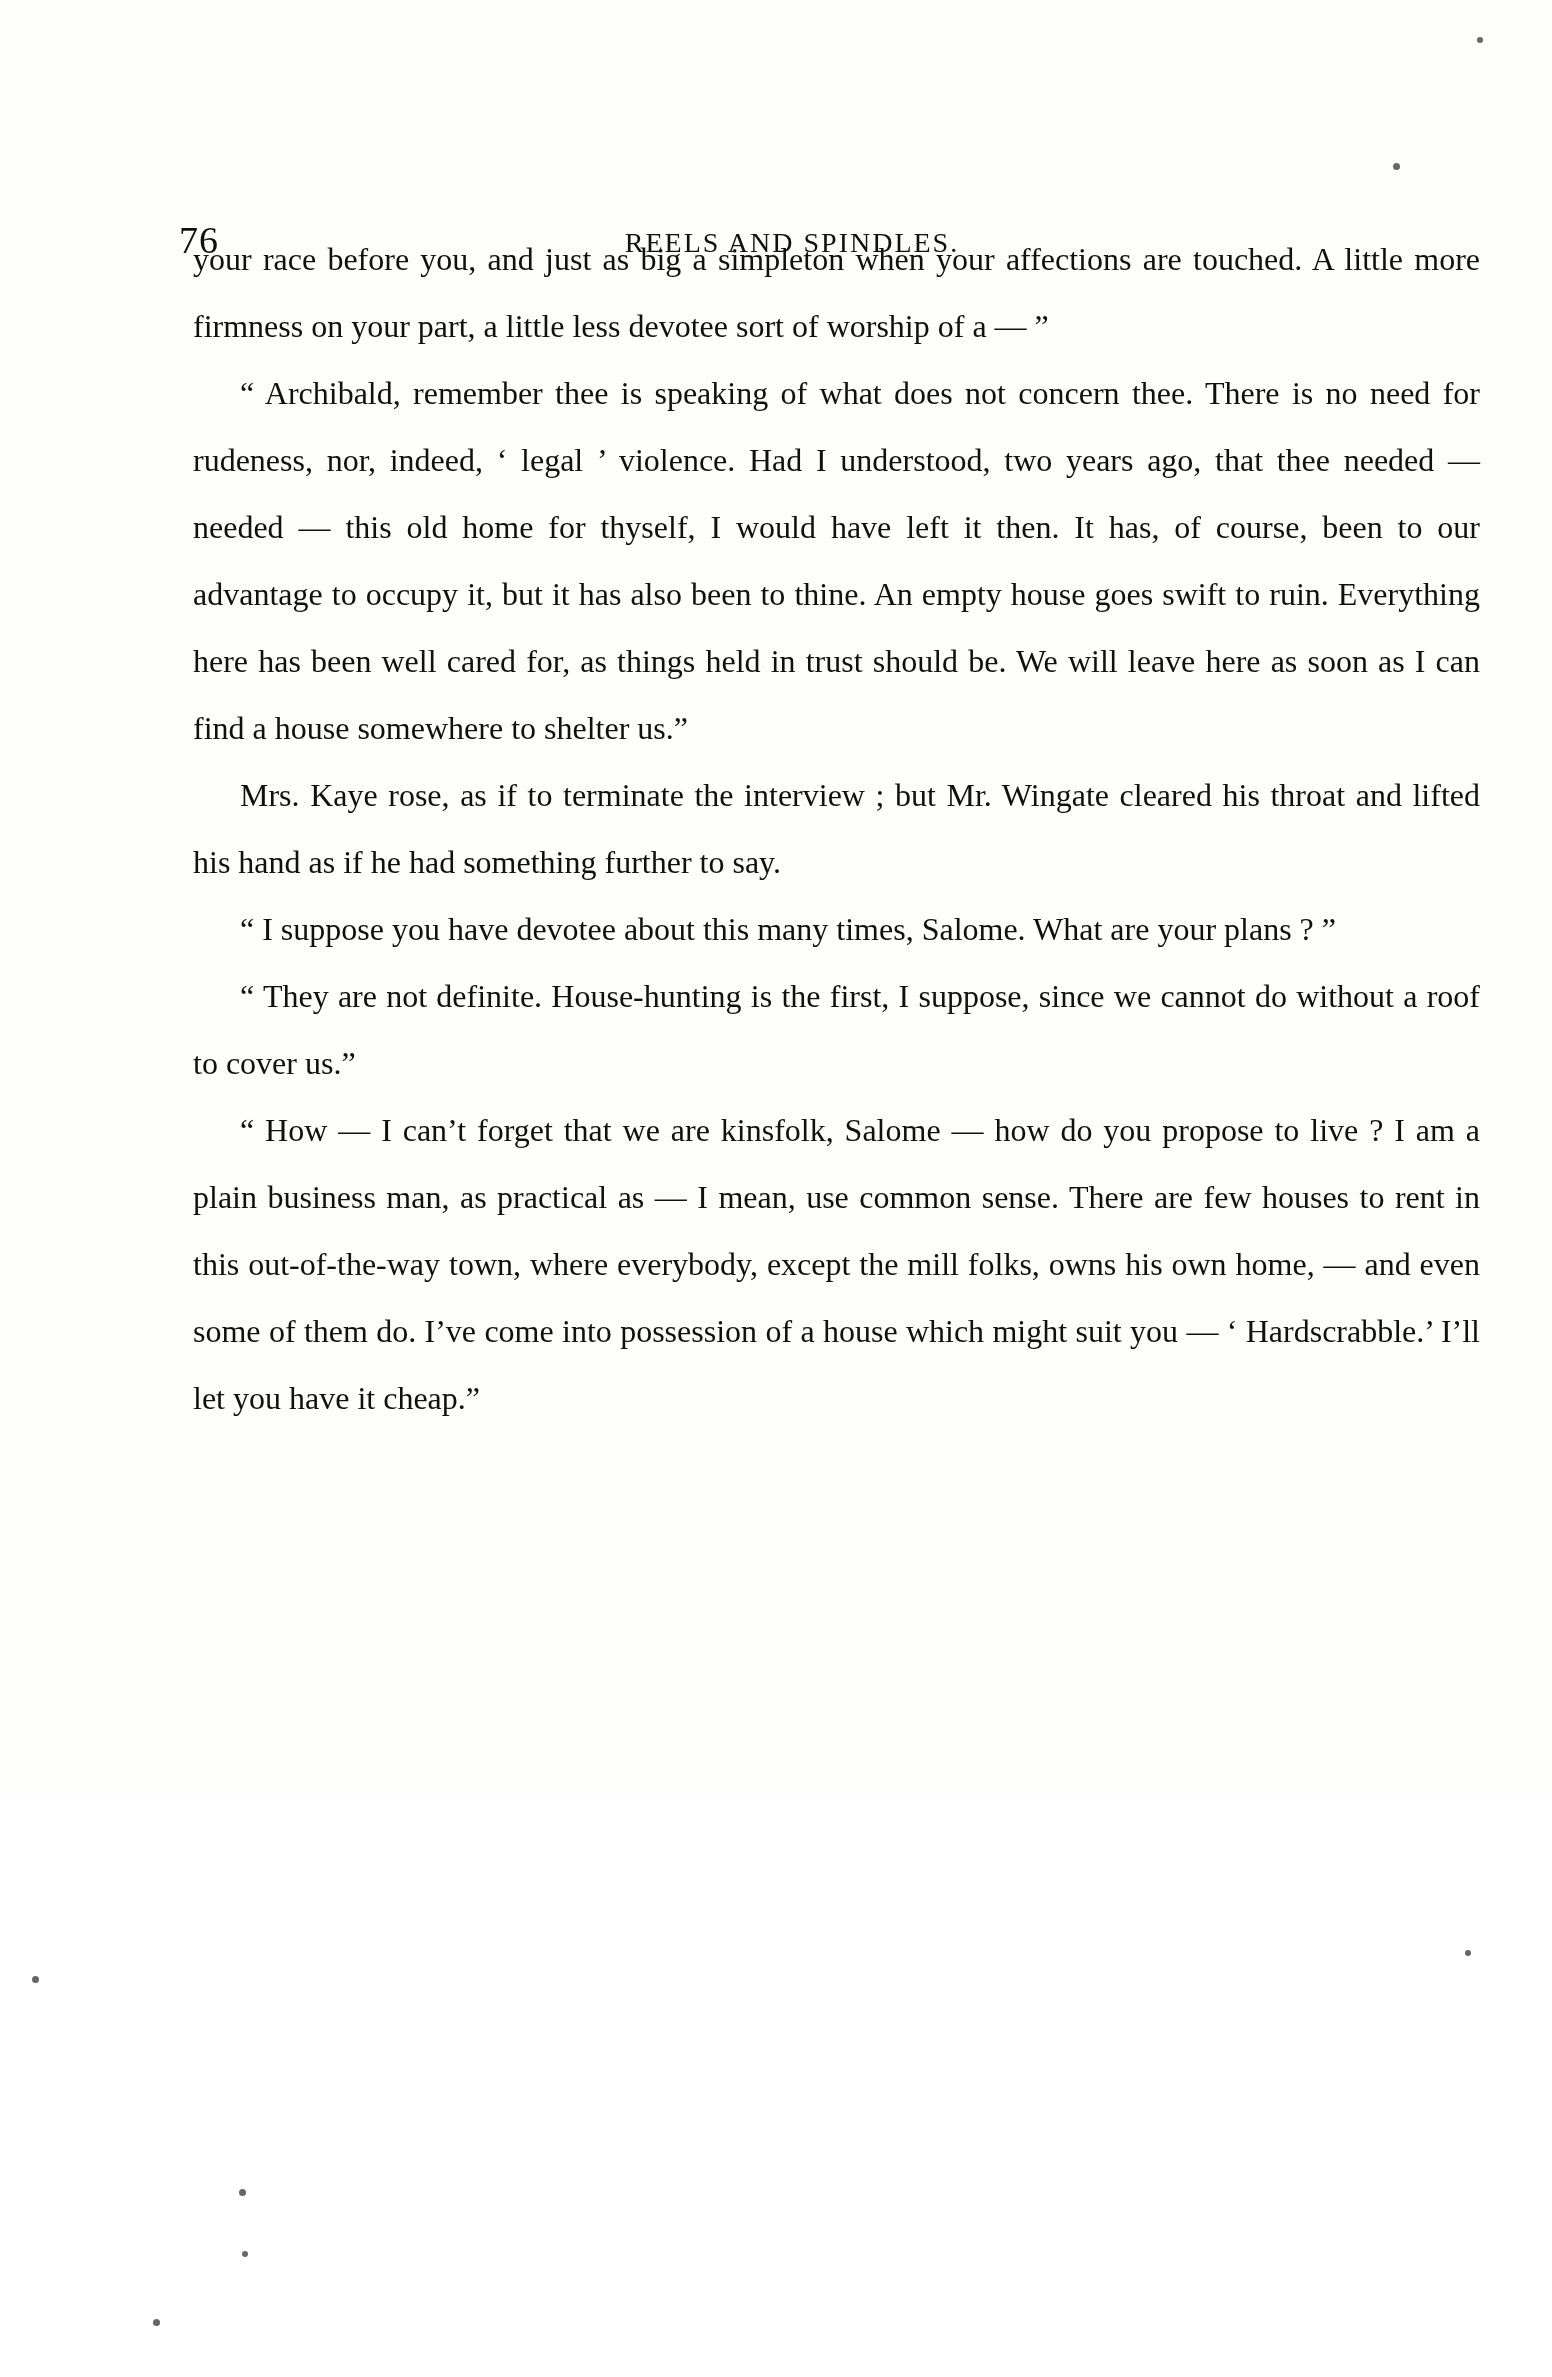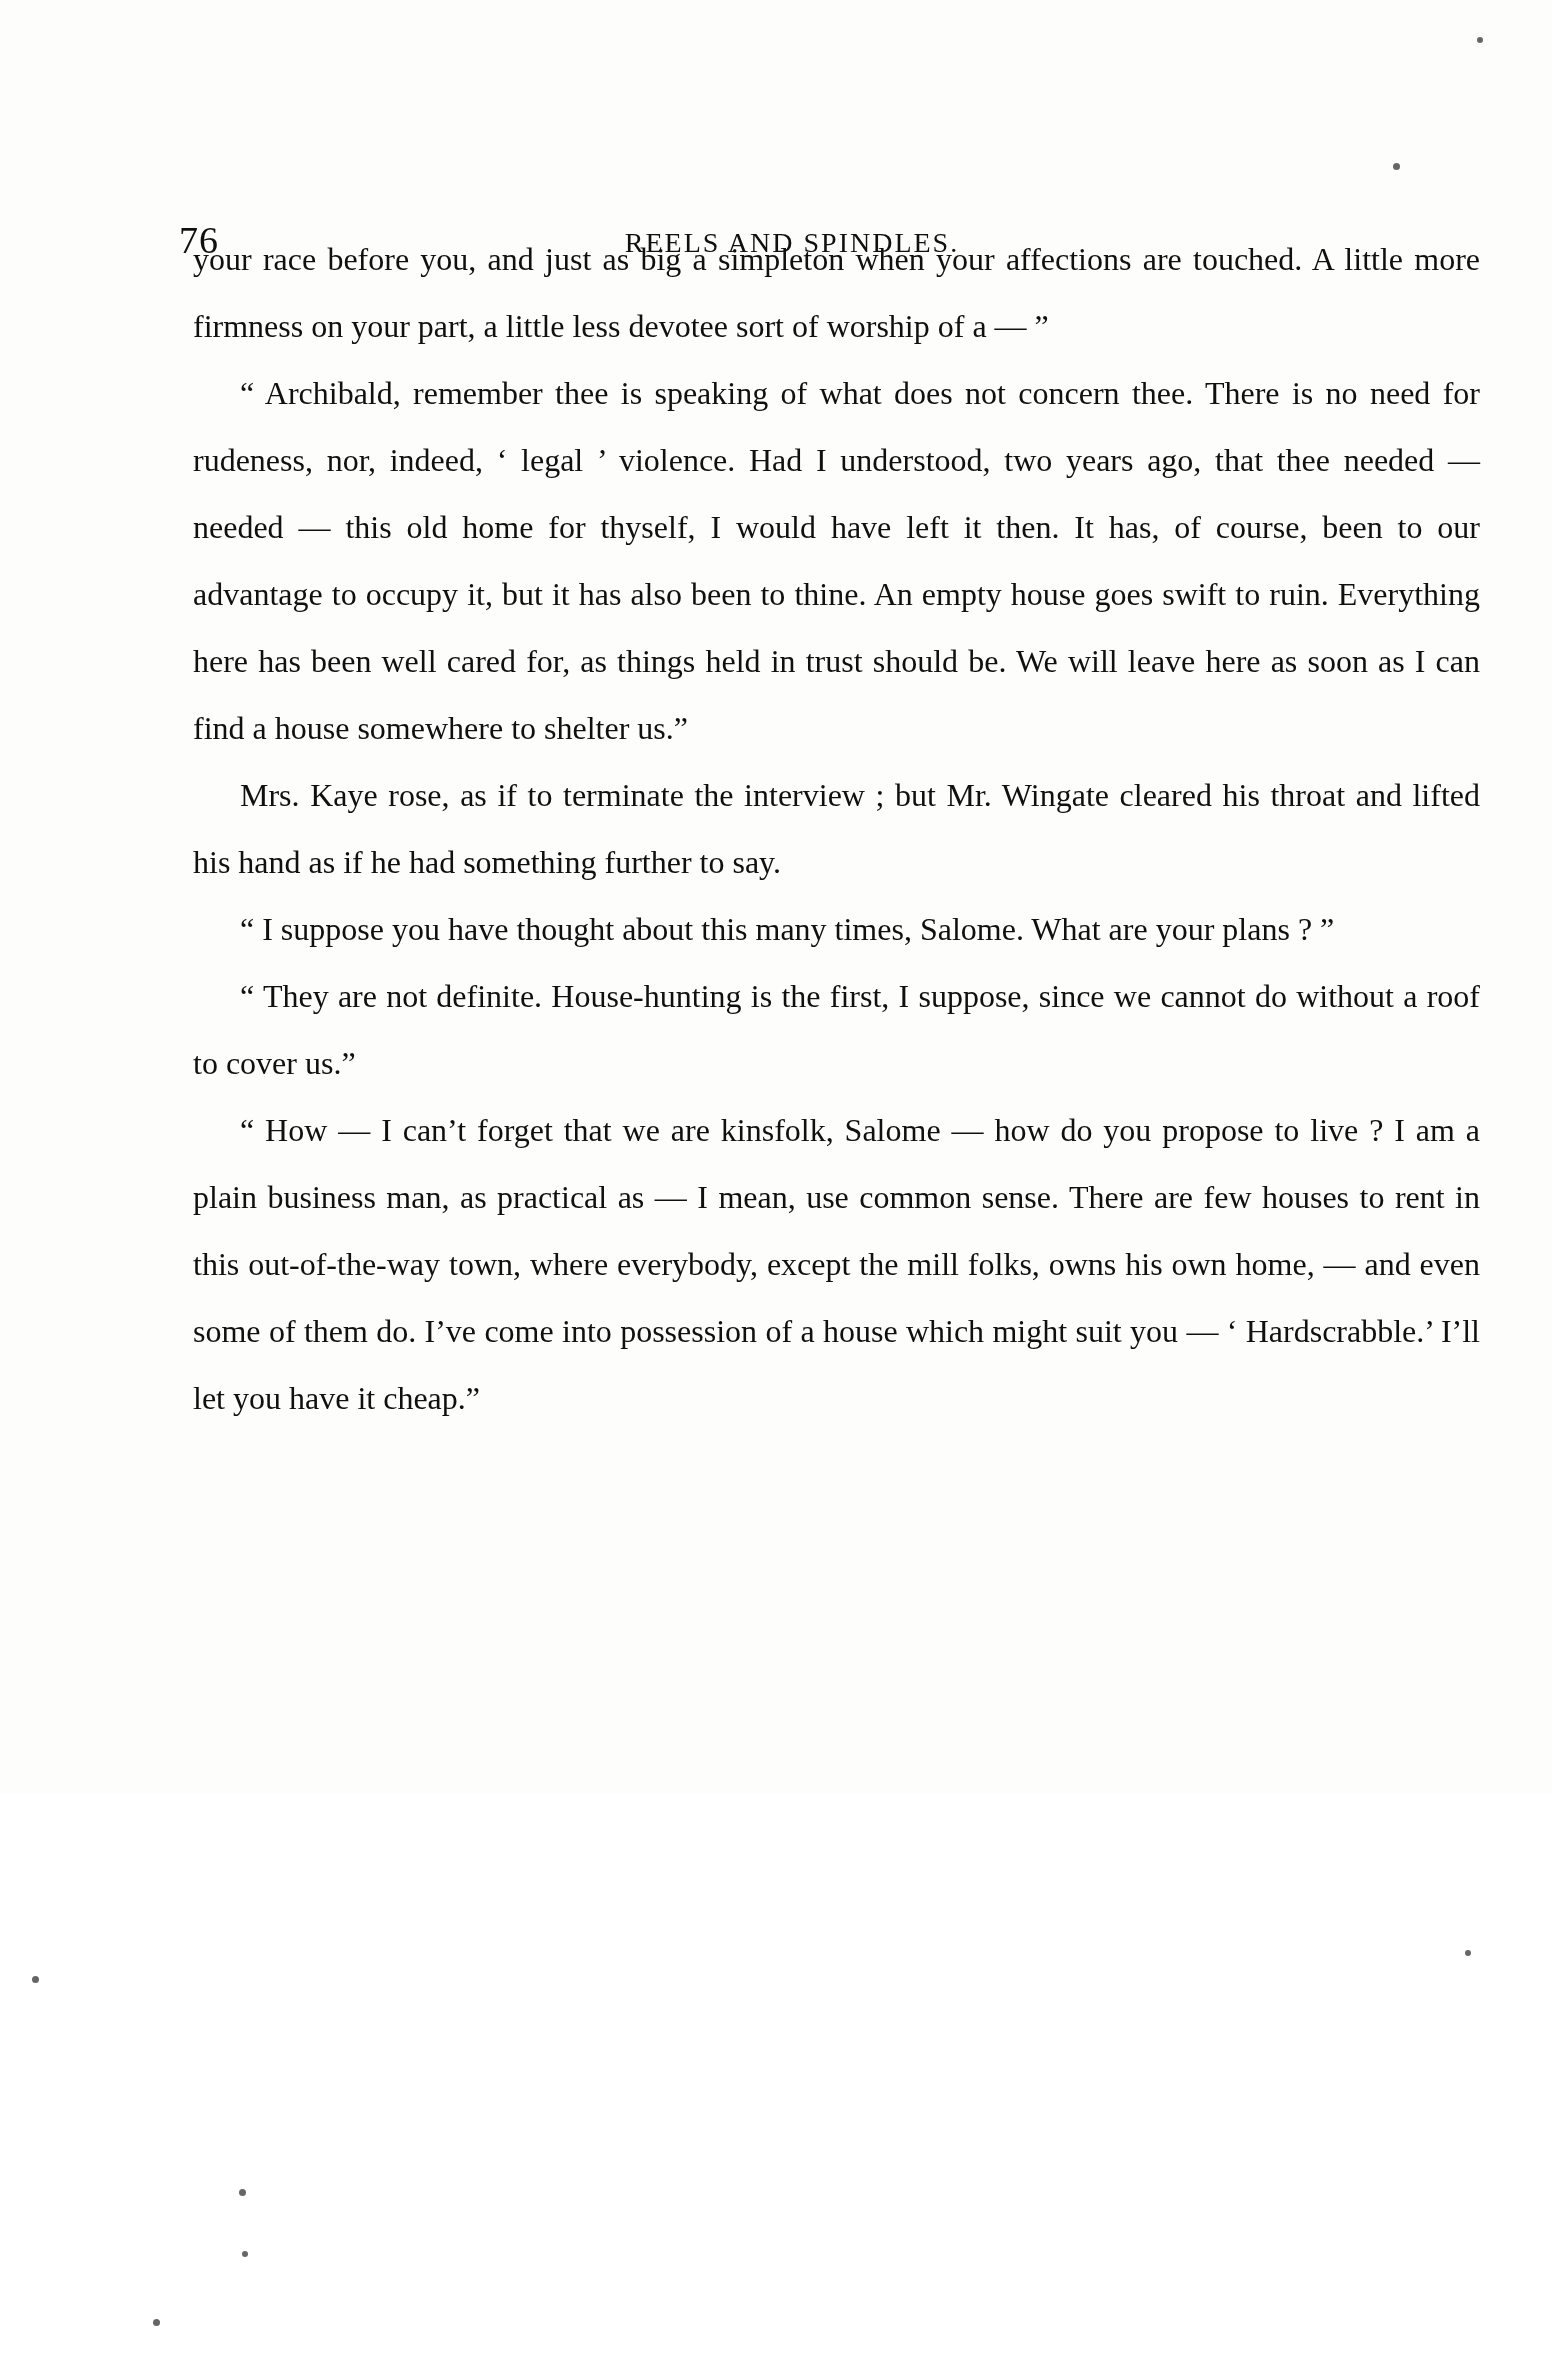--- a/index.html
+++ b/index.html
@@ -89,19 +89,19 @@
 
   <div class="header">
     <div class="folio">76</div>
     <div class="running-head">REELS AND SPINDLES.</div>
   </div>
 
   <div class="textblock">
     <p class="para">your race before you, and just as big a simpleton when your affections are touched.  A little more firmness on your part, a little less devotee sort of worship of a — ”</p>
     <p class="para indent">“ Archibald, remember thee is speaking of what does not concern thee.  There is no need for rudeness, nor, indeed, ‘ legal ’ violence.  Had I understood, two years ago, that thee needed — needed — this old home for thyself, I would have left it then.  It has, of course, been to our advantage to occupy it, but it has also been to thine. An empty house goes swift to ruin.  Everything here has been well cared for, as things held in trust should be.  We will leave here as soon as I can find a house somewhere to shelter us.”</p>
     <p class="para indent">Mrs. Kaye rose, as if to terminate the interview ; but Mr. Wingate cleared his throat and lifted his hand as if he had something further to say.</p>
-    <p class="para indent">“ I suppose you have thought about this many times, Salome.   What are your plans ? ”</p>
+    <p class="para indent">“ I suppose you have devotee about this many times, Salome.   What are your plans ? ”</p>
     <p class="para indent">“ They are not definite.   House-hunting is the first, I suppose, since we cannot do without a roof to cover us.”</p>
     <p class="para indent">“ How — I can’t forget that we are kinsfolk, Salome — how do you propose to live ?  I am a plain business man, as practical as — I mean, use common sense. There are few houses to rent in this out-of-the-way town, where everybody, except the mill folks, owns his own home, — and even some of them do.  I’ve come into possession of a house which might suit you — ‘ Hardscrabble.’   I’ll let you have it cheap.”</p>
   </div>
 
 </div>
 
 
 </body></html>

